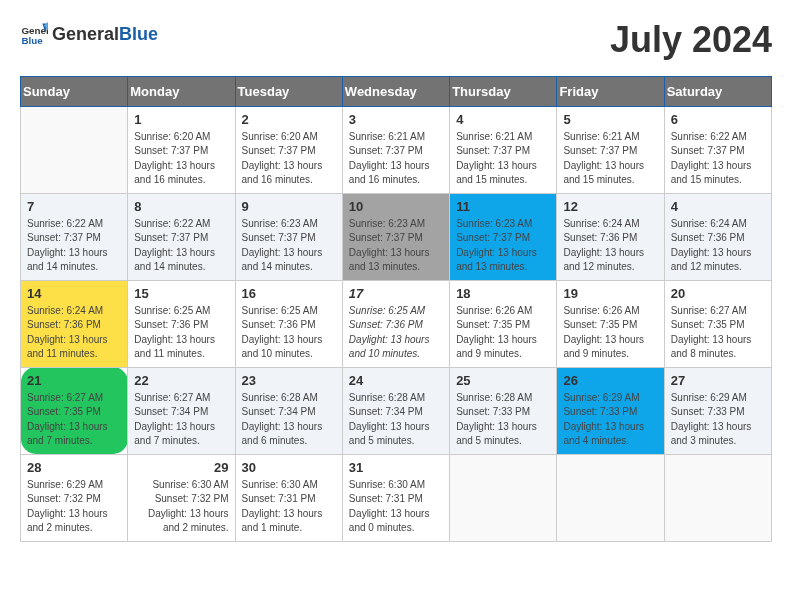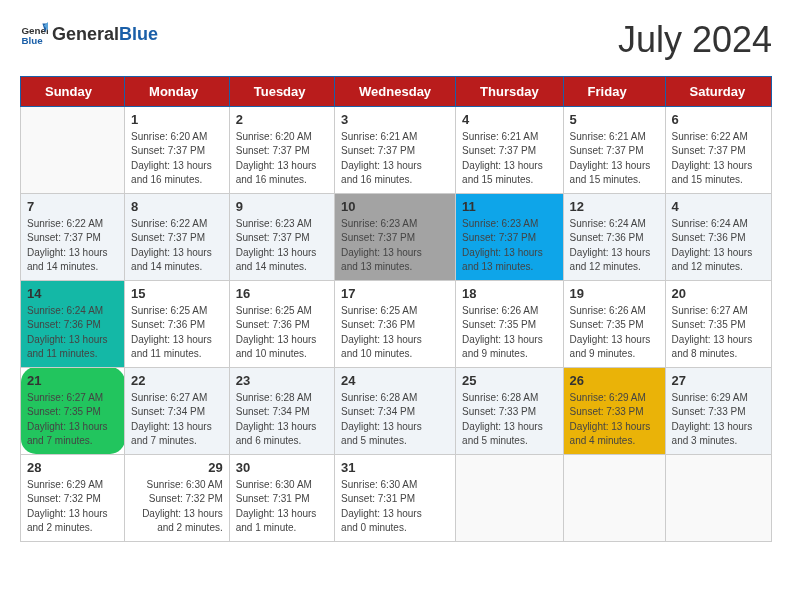--- a/index.html
+++ b/index.html
@@ -33,39 +33,39 @@
     }
     .logo-icon {
       width: 28px;
       height: 28px;
     }
     .title-block {
       text-align: right;
     }
     .month-title {
       font-size: 36px;
-      font-weight: normal;
+      font-weight: bold;
       color: #333;
       line-height: 1.1;
     }
     .subtitle {
       font-size: 15px;
       color: #555;
     }
     .calendar {
       width: 100%;
       border-collapse: collapse;
       border: 1px solid #ccc;
     }
     .calendar th {
-      background: #b91c1c;
+      background: #737373;
       color: #fff;
       font-size: 13px;
       font-weight: bold;
-      padding: 7px 24px;
+      padding: 7px 2px;
       text-align: left;
       border: 1px solid #1a5fa8;
     }
     .calendar td {
       width: 107px;
       vertical-align: top;
       padding: 5px 6px;
       border: 1px solid #ccc;
       font-size: 10.5px;
       color: #333;
@@ -220,42 +220,42 @@
         </td>
         <td style="background: rgb(240, 244, 248);">
           <span class="day-num">4</span>
           <div class="day-info" style="white-space: pre-line;">Sunrise: 6:24 AM
 Sunset: 7:36 PM
 Daylight: 13 hours
 and 12 minutes.</div>
         </td>
       </tr>
       <tr>
-        <td style="background: #14b8a6; margin-left: 19px;">
+        <td style="background: #fde047; margin-left: 19px;">
           <span class="day-num">14</span>
           <div class="day-info" style="white-space: pre-line;">Sunrise: 6:24 AM
 Sunset: 7:36 PM
 Daylight: 13 hours
 and 11 minutes.</div>
         </td>
         <td style="background: rgb(255, 255, 255); margin-left: 40px;">
           <span class="day-num">15</span>
           <div class="day-info" style="white-space: pre-line;">Sunrise: 6:25 AM
 Sunset: 7:36 PM
 Daylight: 13 hours
 and 11 minutes.</div>
         </td>
         <td style="background: rgb(255, 255, 255);">
           <span class="day-num">16</span>
           <div class="day-info" style="white-space: pre-line;">Sunrise: 6:25 AM
 Sunset: 7:36 PM
 Daylight: 13 hours
 and 10 minutes.</div>
         </td>
-        <td style="background: rgb(255, 255, 255);">
+        <td style="background: rgb(255, 255, 255); font-style: italic;">
           <span class="day-num">17</span>
           <div class="day-info" style="white-space: pre-line;">Sunrise: 6:25 AM
 Sunset: 7:36 PM
 Daylight: 13 hours
 and 10 minutes.</div>
         </td>
         <td style="background: rgb(255, 255, 255);">
           <span class="day-num">18</span>
           <div class="day-info" style="white-space: pre-line;">Sunrise: 6:26 AM
 Sunset: 7:35 PM
@@ -306,21 +306,21 @@
 Daylight: 13 hours
 and 5 minutes.</div>
         </td>
         <td style="background: rgb(240, 244, 248);">
           <span class="day-num">25</span>
           <div class="day-info" style="white-space: pre-line;">Sunrise: 6:28 AM
 Sunset: 7:33 PM
 Daylight: 13 hours
 and 5 minutes.</div>
         </td>
-        <td style="background: #eab308;">
+        <td style="background: #0ea5e9;">
           <span class="day-num">26</span>
           <div class="day-info" style="white-space: pre-line;">Sunrise: 6:29 AM
 Sunset: 7:33 PM
 Daylight: 13 hours
 and 4 minutes.</div>
         </td>
         <td style="background: rgb(240, 244, 248);">
           <span class="day-num">27</span>
           <div class="day-info" style="white-space: pre-line;">Sunrise: 6:29 AM
 Sunset: 7:33 PM

